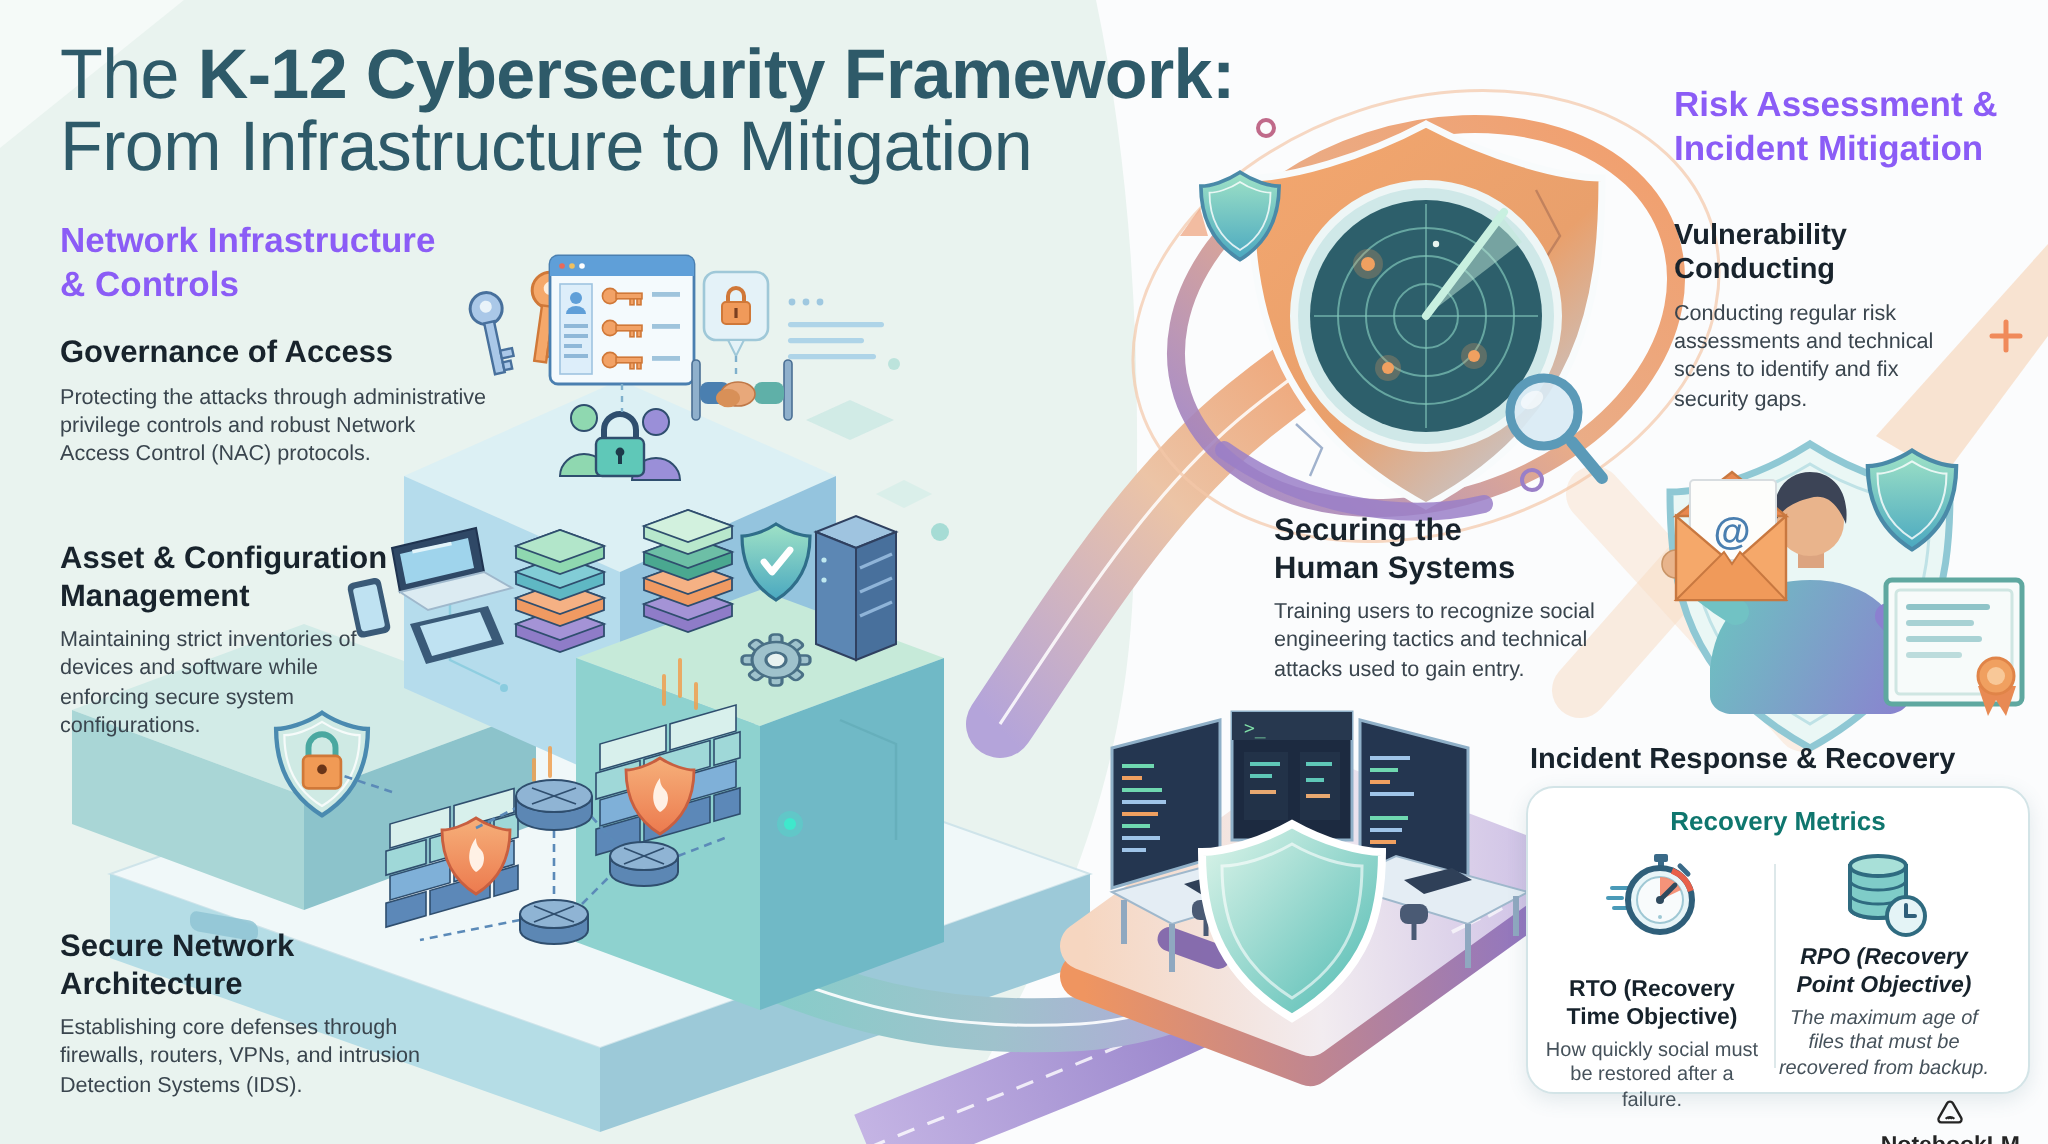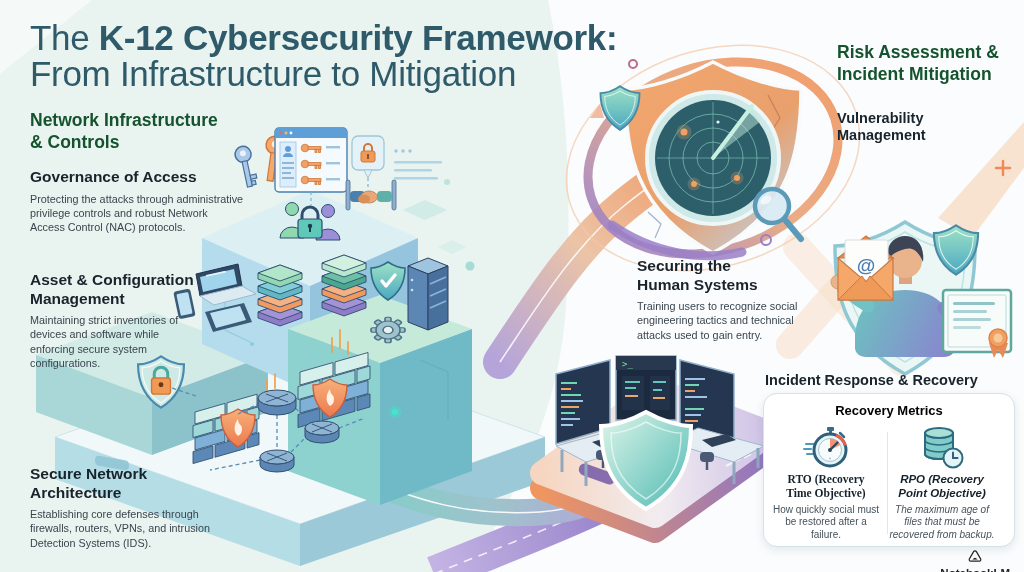--- a/index.html
+++ b/index.html
@@ -3,27 +3,27 @@
 <meta charset="utf-8">
 <style>
   html,body{margin:0;padding:0;background:#e8e8e8;}
   .canvas{position:relative;width:1024px;height:572px;overflow:hidden;
     font-family:"Liberation Sans",sans-serif;background:#fbfcfd;}
   .abs{position:absolute;}
   svg{display:block;}
   .art{position:absolute;inset:0;}
   .title{left:30px;top:20px;color:#2e5a69;font-size:35px;line-height:36px;letter-spacing:-.3px;}
   .title .t1 b{font-weight:700;}
-  .colhead{font-weight:700;color:#14532d;font-size:17.5px;line-height:1.24;}
+  .colhead{font-weight:700;color:#8b5cf6;font-size:17.5px;line-height:1.24;}
   .sech{font-weight:700;color:#18232c;font-size:15.5px;line-height:1.2;}
   .sech.sm{font-size:14.5px;}
   .secb{color:#3a454e;font-size:10.8px;line-height:1.32;margin-top:5px;}
   .card{left:763px;top:393px;width:250px;height:152px;background:#ffffff;border:1.5px solid #d3e4e7;
     border-radius:14px;box-shadow:0 3px 10px rgba(70,110,125,.14);}
-  .cardtitle{position:absolute;left:0;right:0;top:9px;text-align:center;font-weight:700;font-size:13px;color:#000000;}
+  .cardtitle{position:absolute;left:0;right:0;top:9px;text-align:center;font-weight:700;font-size:13px;color:#0f766e;}
   .metric{position:absolute;top:30px;width:112px;text-align:center;}
   .metric.m0{left:6px;}
   .metric.m1{left:122px;font-style:italic;}
   .micon{margin:0 auto;}
   .mtitle{font-weight:700;font-size:11.5px;line-height:1.2;color:#16222b;margin-top:3px;}
   .mbody{font-size:10px;line-height:1.28;color:#46525b;margin-top:3px;}
   .vline{position:absolute;left:123px;top:38px;bottom:12px;width:1px;background:#dde8ea;}
   .watermark{right:14px;top:549px;display:flex;align-items:center;gap:4px;
     font-size:11.5px;font-weight:600;color:#242424;flex-direction:column;}
 </style>
@@ -577,21 +577,22 @@
   </div>
 
   <div class="abs" style="left:30px;top:271px;width:180px;">
     <div class="sech" style="width:175px;">Asset &amp; Configuration Management</div>
     <div class="secb" style="width:155px;">Maintaining strict inventories of devices and software while enforcing secure system configurations.</div>
   </div>
 
   <div class="abs colhead" style="left:837px;top:42px;width:172px;">Risk Assessment &amp; Incident Mitigation</div>
 
   <div class="abs" style="left:837px;top:110px;width:165px;">
-    <div class="sech sm" style="width:115px;">Vulnerability Management</div>
+    <div class="sech sm" style="width:115px;">Vulnerability Conducting</div>
+    <div class="secb" style="width:140px;">Conducting regular risk assessments and technical scens to identify and fix security gaps.</div>
   </div>
 
   <div class="abs" style="left:637px;top:257px;width:195px;">
     <div class="sech" style="width:125px;">Securing the Human Systems</div>
     <div class="secb" style="width:178px;">Training users to recognize social engineering tactics and technical attacks used to gain entry.</div>
   </div>
 
   <div class="abs sech sm" style="left:765px;top:372px;width:240px;">Incident Response &amp; Recovery</div>
 
   <div class="abs card">
@@ -609,21 +610,21 @@
         <rect x="26" y="6" width="3" height="4" fill="#3a6a88"></rect>
         <line x1="37" y1="9" x2="41" y2="13" stroke="#3a6a88" stroke-width="2.5" stroke-linecap="round"></line>
         <circle cx="27" cy="26" r="16" fill="#e8f5f8" stroke="#2f5f7a" stroke-width="3"></circle>
         <path d="M33,11.4 A16,16 0 0 1 42.4,21.5" fill="none" stroke="#e8604a" stroke-width="3"></path>
         <circle cx="27" cy="26" r="11.5" fill="#f8fbfc" stroke="#9fc8d4" stroke-width="1"></circle>
         <path d="M27,26 L27,14.5 A11.5,11.5 0 0 1 37.5,21 Z" fill="#f4876a" opacity=".9"></path>
         <line x1="27" y1="26" x2="34.5" y2="18.5" stroke="#2f4a5e" stroke-width="2.4" stroke-linecap="round"></line>
         <circle cx="27" cy="26" r="2" fill="#2f4a5e"></circle>
         <circle cx="27" cy="34.5" r="1" fill="#9fc8d4"></circle>
       </svg>
-      <div class="mtitle" style="margin:3px auto 0;width:100px;font-family:Liberation Serif, serif;">RTO (Recovery Time Objective)</div>
+      <div class="mtitle" style="margin:19px auto 0;width:100px;">RTO (Recovery Time Objective)</div>
       <div class="mbody" style="margin:3px auto 0;width:108px;">How quickly social must be restored after a failure.</div>
     </div>
 
     <div class="metric m1">
       <svg class="micon" width="46" height="46" viewBox="0 0 46 46">
         <path d="M6,9 V30 C6,32.8 12.3,35 20,35 C21.5,35 23,34.9 24.4,34.8" fill="#7fccc8" stroke="#2f6b80" stroke-width="2"></path>
         <path d="M6,9 V30 C6,32.8 12.3,35 20,35 C27.7,35 34,32.8 34,30 V9 Z" fill="#7fccc8" stroke="#2f6b80" stroke-width="2"></path>
         <ellipse cx="20" cy="9" rx="14" ry="5" fill="#a8e0d8" stroke="#2f6b80" stroke-width="2"></ellipse>
         <path d="M6,16 C6,18.8 12.3,21 20,21 C27.7,21 34,18.8 34,16" fill="none" stroke="#2f6b80" stroke-width="1.5"></path>
         <path d="M6,23 C6,25.8 12.3,28 20,28 C27.7,28 34,25.8 34,23" fill="none" stroke="#2f6b80" stroke-width="1.5"></path>

